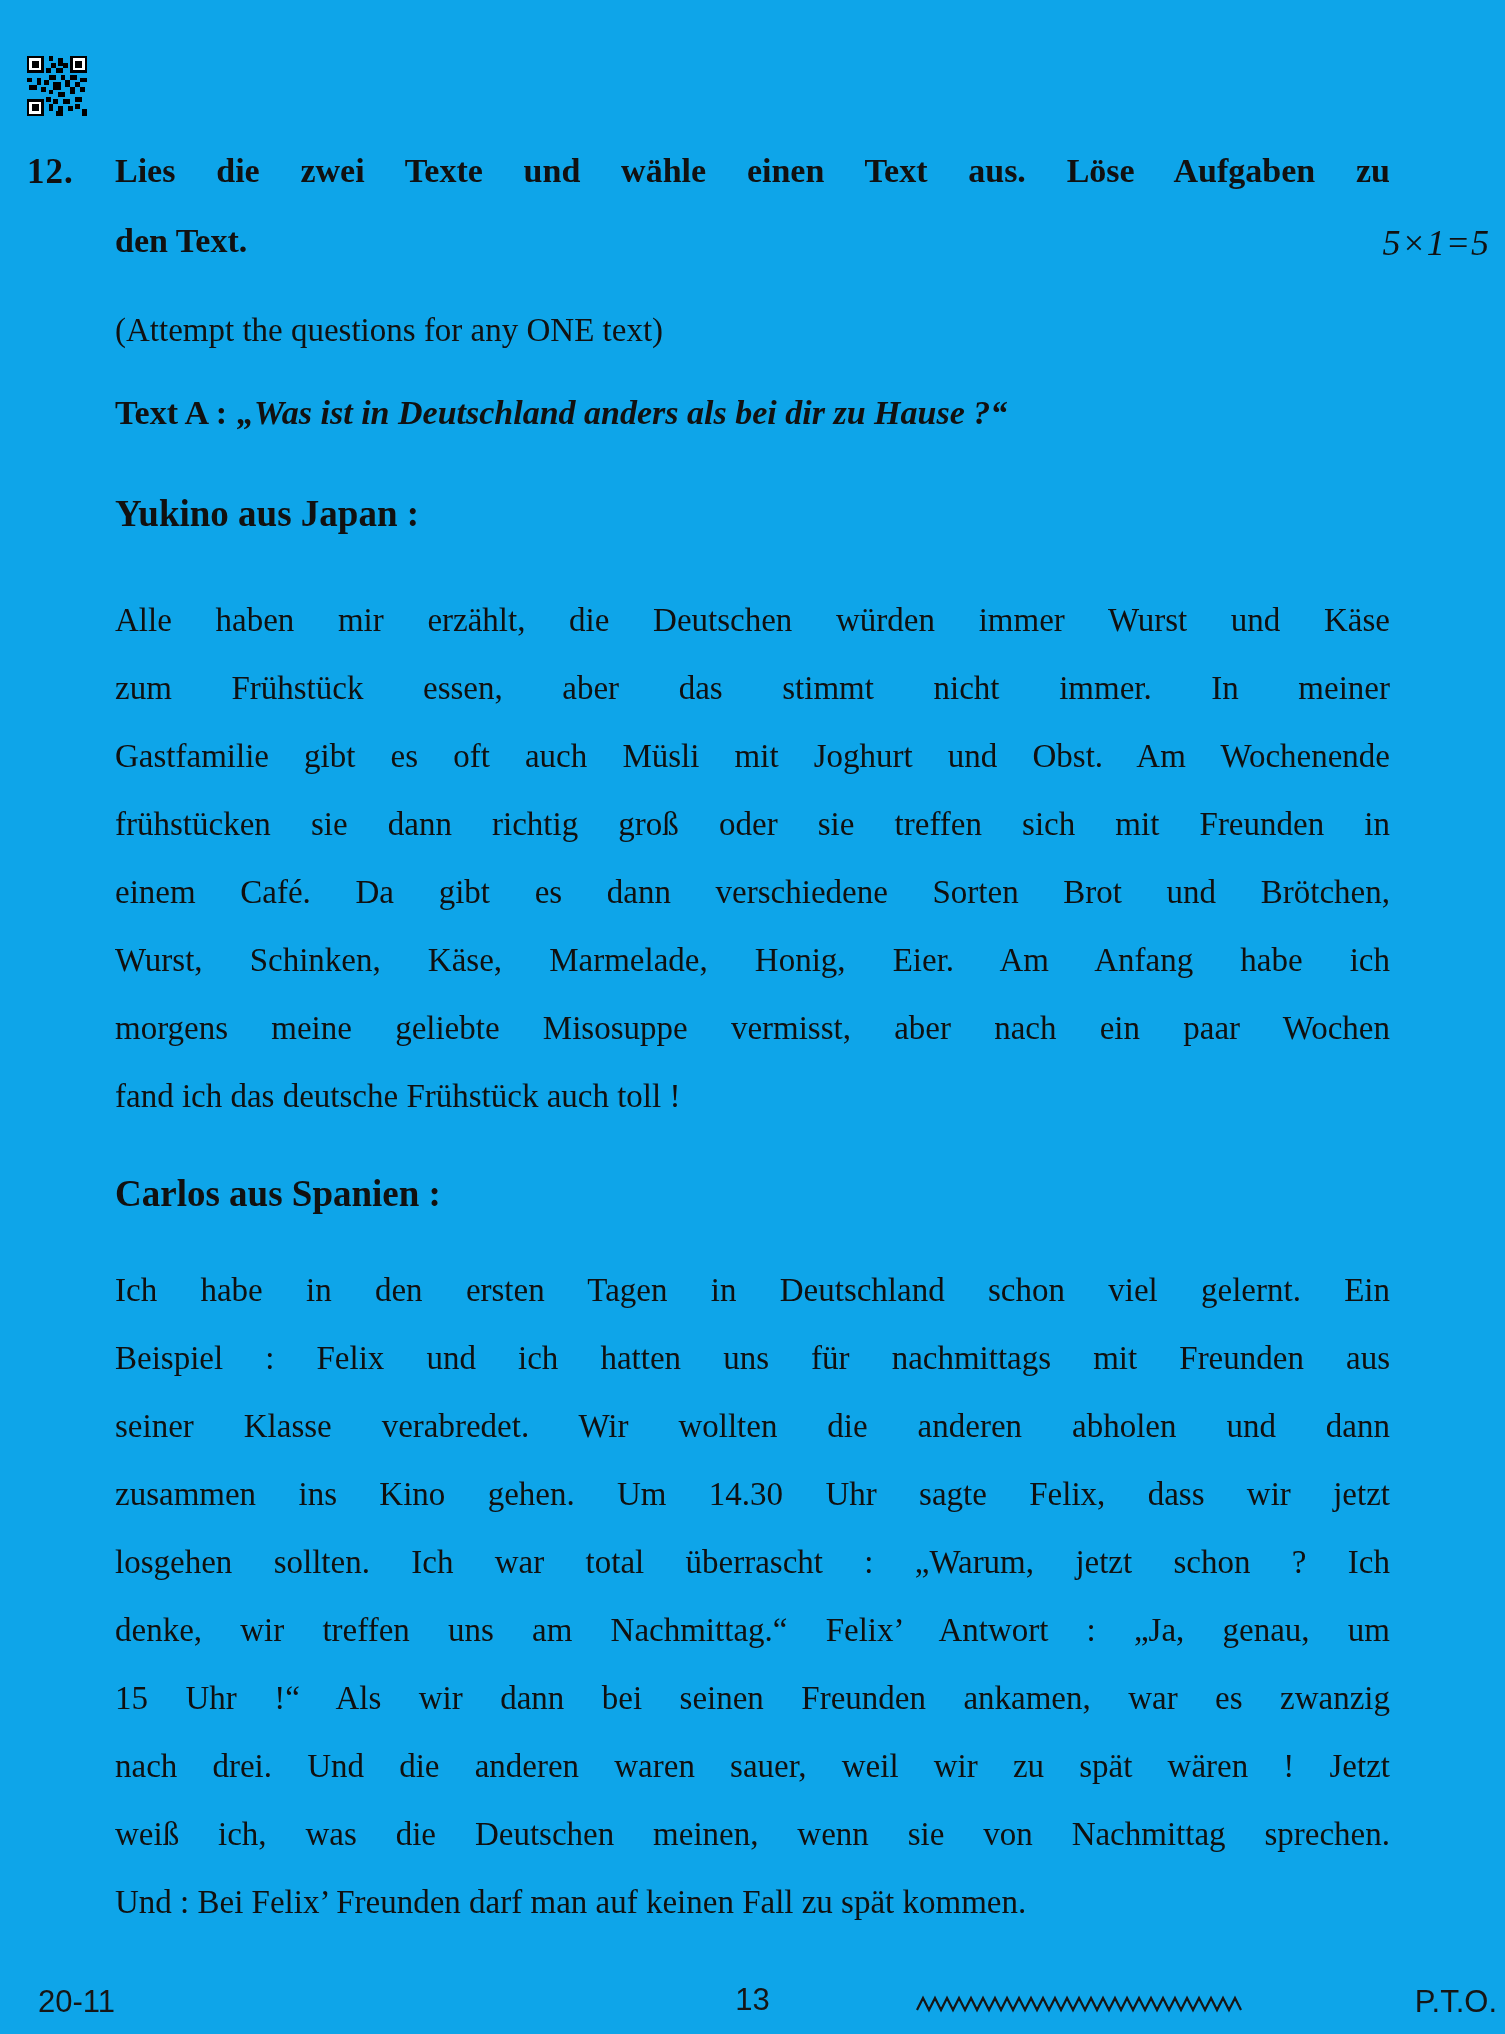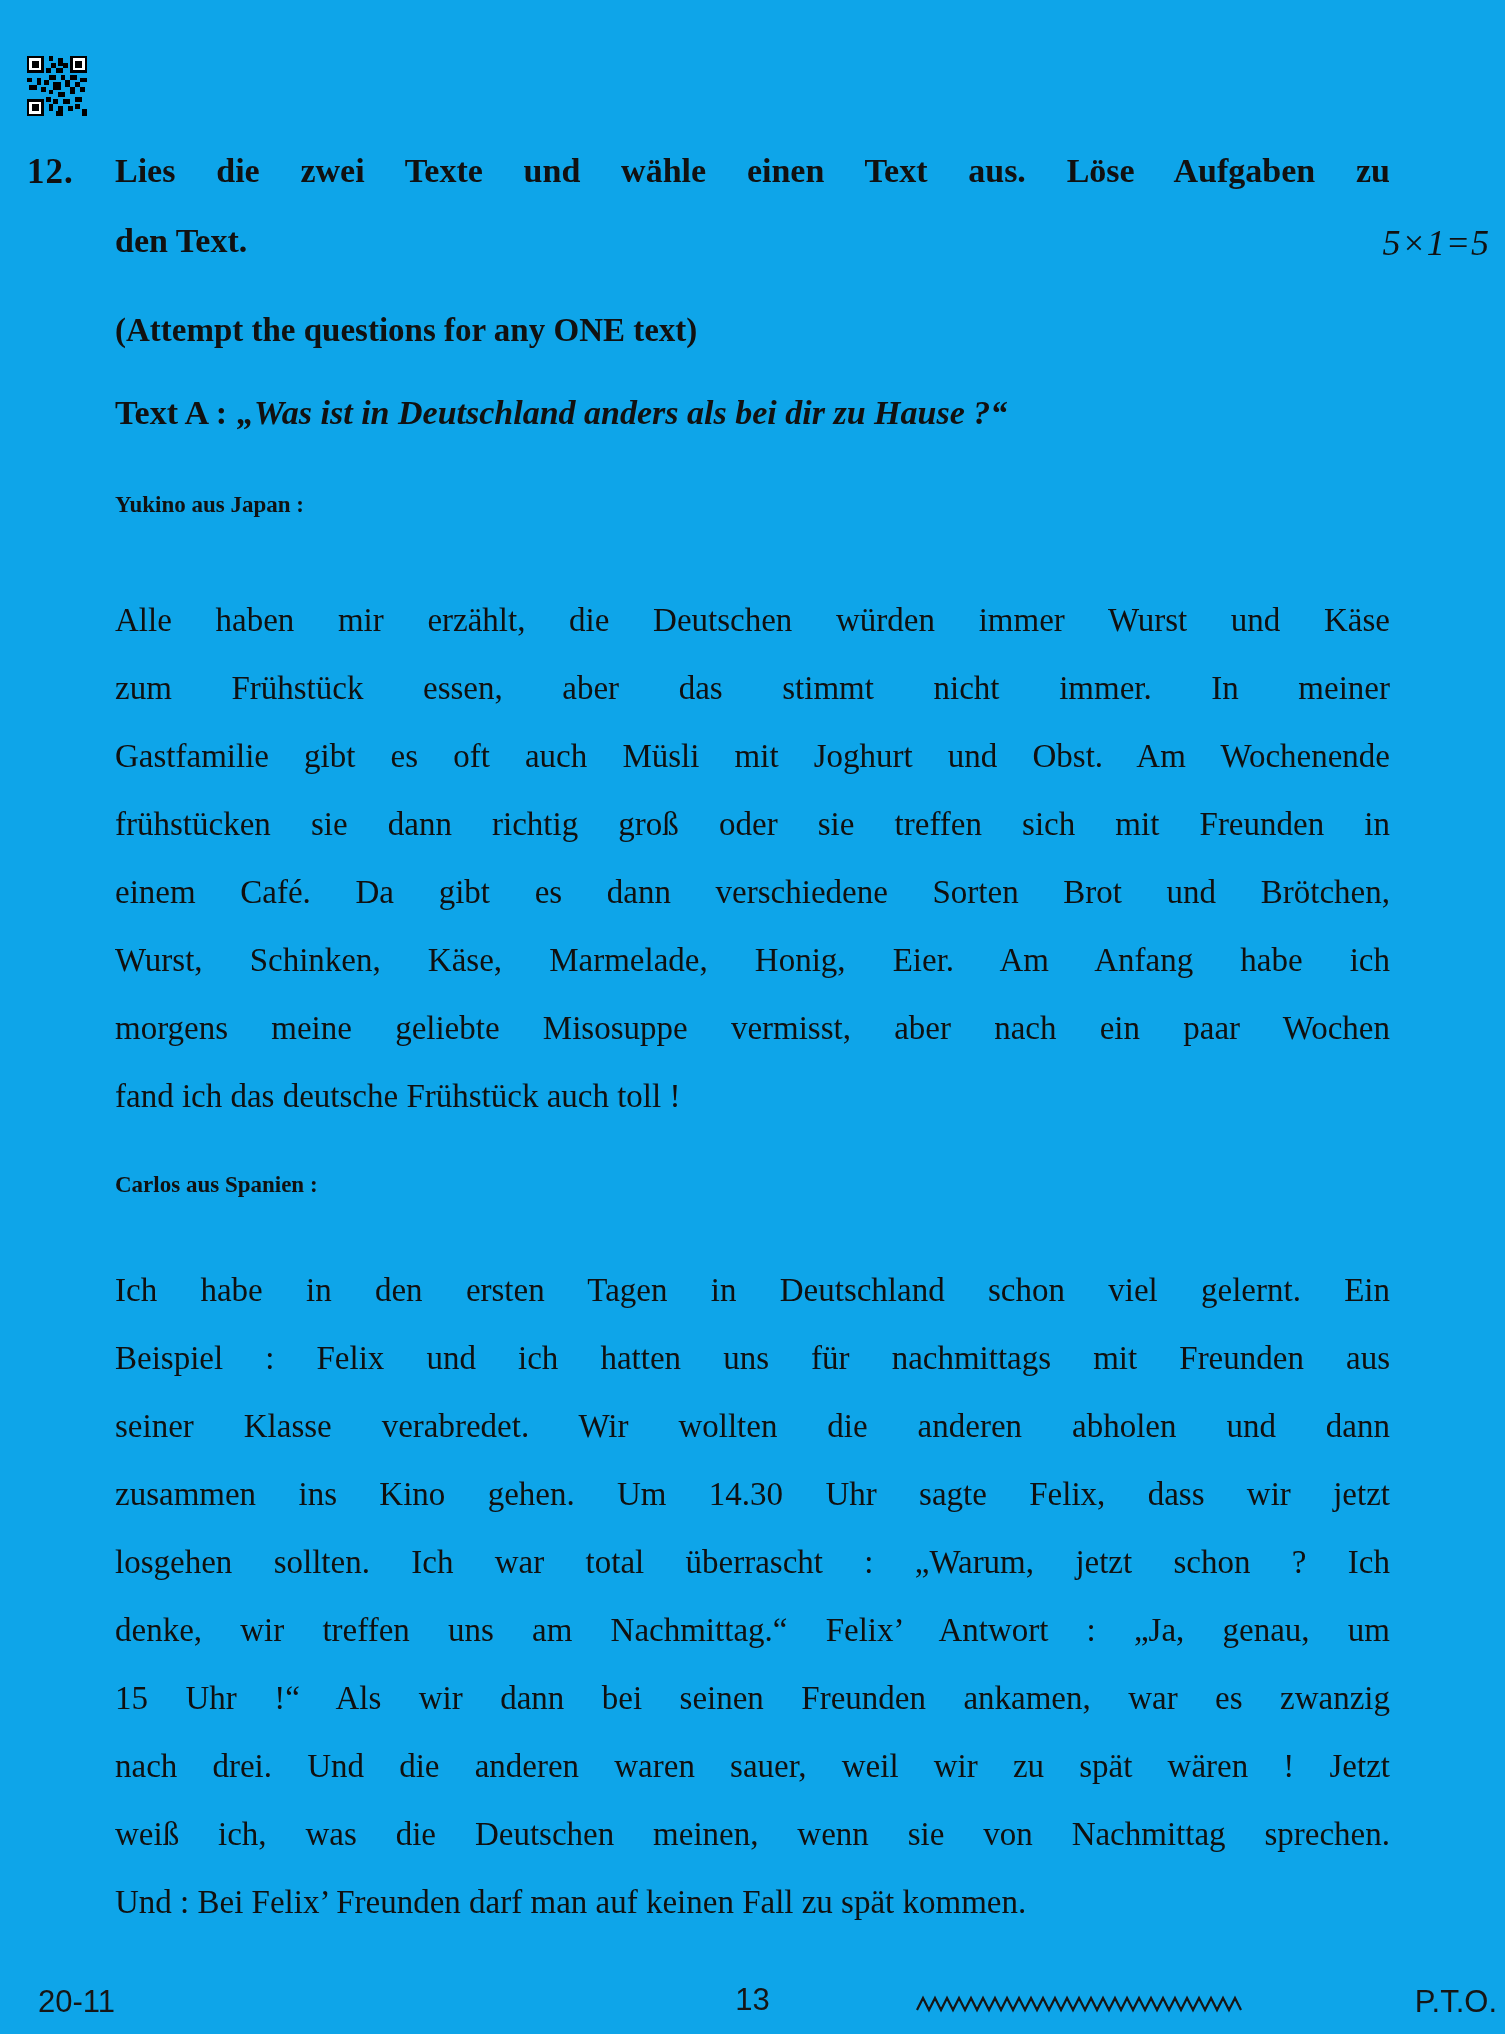--- a/index.html
+++ b/index.html
@@ -28,29 +28,29 @@
   }
   .qline1 { top: 150px; text-align: justify; text-align-last: justify; white-space: normal; }
   .qline2 { top: 220px; }
   .marks {
     right: 15px; top: 222px;
     font-size: 36px; font-style: italic; font-weight: 400;
     letter-spacing: 1px;
   }
   .attempt {
     left: 115px; top: 312px;
-    font-size: 33px; font-weight: 700;
+    font-size: 33px; font-weight: 400;
   }
   .texta { left: 115px; top: 394px; font-size: 34px; }
   .texta-label { font-weight: 700; }
   .texta-title { font-weight: 700; font-style: italic; padding-left: 10px; }
 
   .heading {
     left: 115px;
-    font-size: 23px; font-weight: 700;
+    font-size: 37px; font-weight: 700;
   }
   .h-yukino { top: 492px; }
   .h-carlos { top: 1172px; }
 
   .pline {
     left: 115px; width: 1275px;
     font-size: 33px; line-height: 40px;
     color: #101010;
   }
   .jline { text-align: justify; text-align-last: justify; }

